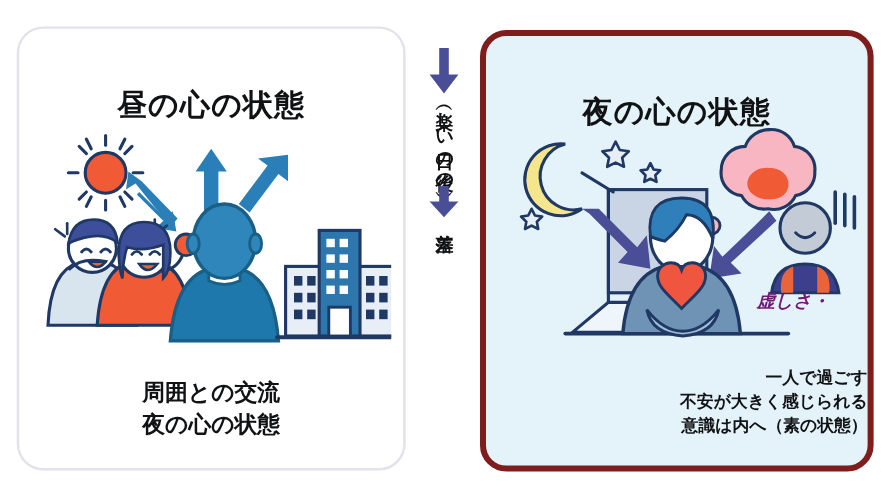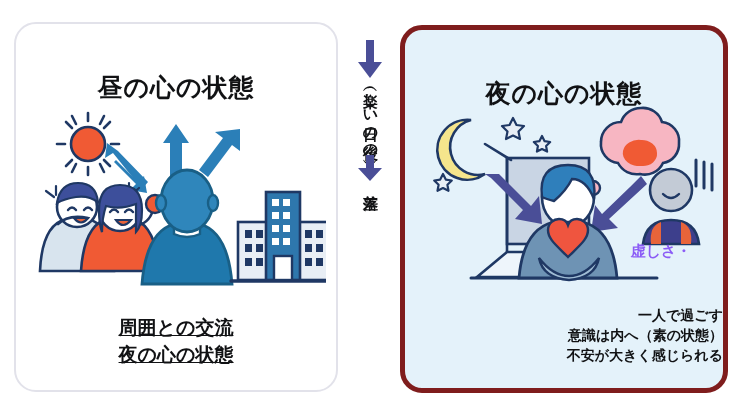--- a/index.html
+++ b/index.html
@@ -38,21 +38,21 @@
     line-height:1;
   }
 
   .panel-caption{
     position:absolute;left:0;right:0;bottom:22px;
     text-align:center;
     color:#111214;
     font-weight:bold;
     line-height:1.42;
   }
-  #caption-day{font-size:19px;text-decoration:underline;}
+  #caption-day{font-size:19px;}
   #caption-night{font-size:14px;text-align:right;}
   .panel-caption div{white-space:nowrap;}
 
   .illus{
     position:absolute;
     left:0;right:0;
     top:72px;
     height:190px;
   }
   .illus svg{display:block;margin:0 auto;}
@@ -84,22 +84,23 @@
     line-height:1;
     margin-top:1px;
     white-space:nowrap;
   }
   
   #lonely-label{
     position:absolute;
     right:14px;top:212px;
     width:96px;
     text-align:center;
-    font-size:15px;font-weight:bold;color:#8b5cf6;
+    font-size:15px;font-weight:bold;color:#701a75;
     line-height:1.2;
+    font-style:italic;
   }
   #lonely-label div{white-space:nowrap;}
 </style>
 </head>
 <body>
 
 <div id="stage">
 
   <section class="panel" id="panel-day">
 
@@ -305,18 +306,18 @@
         </g>
       </svg>
     </div>
 
     <div id="lonely-label">
       <div>虚しさ・</div>
     </div>
 
     <div class="panel-caption" id="caption-night">
       <div>一人で過ごす</div>
+      <div>不安が大きく感じられる</div>
       <div>意識は内へ（素の状態）</div>
-      <div>不安が大きく感じられる</div>
     </div>
   </section>
 
 </div>
 
 </body></html>

